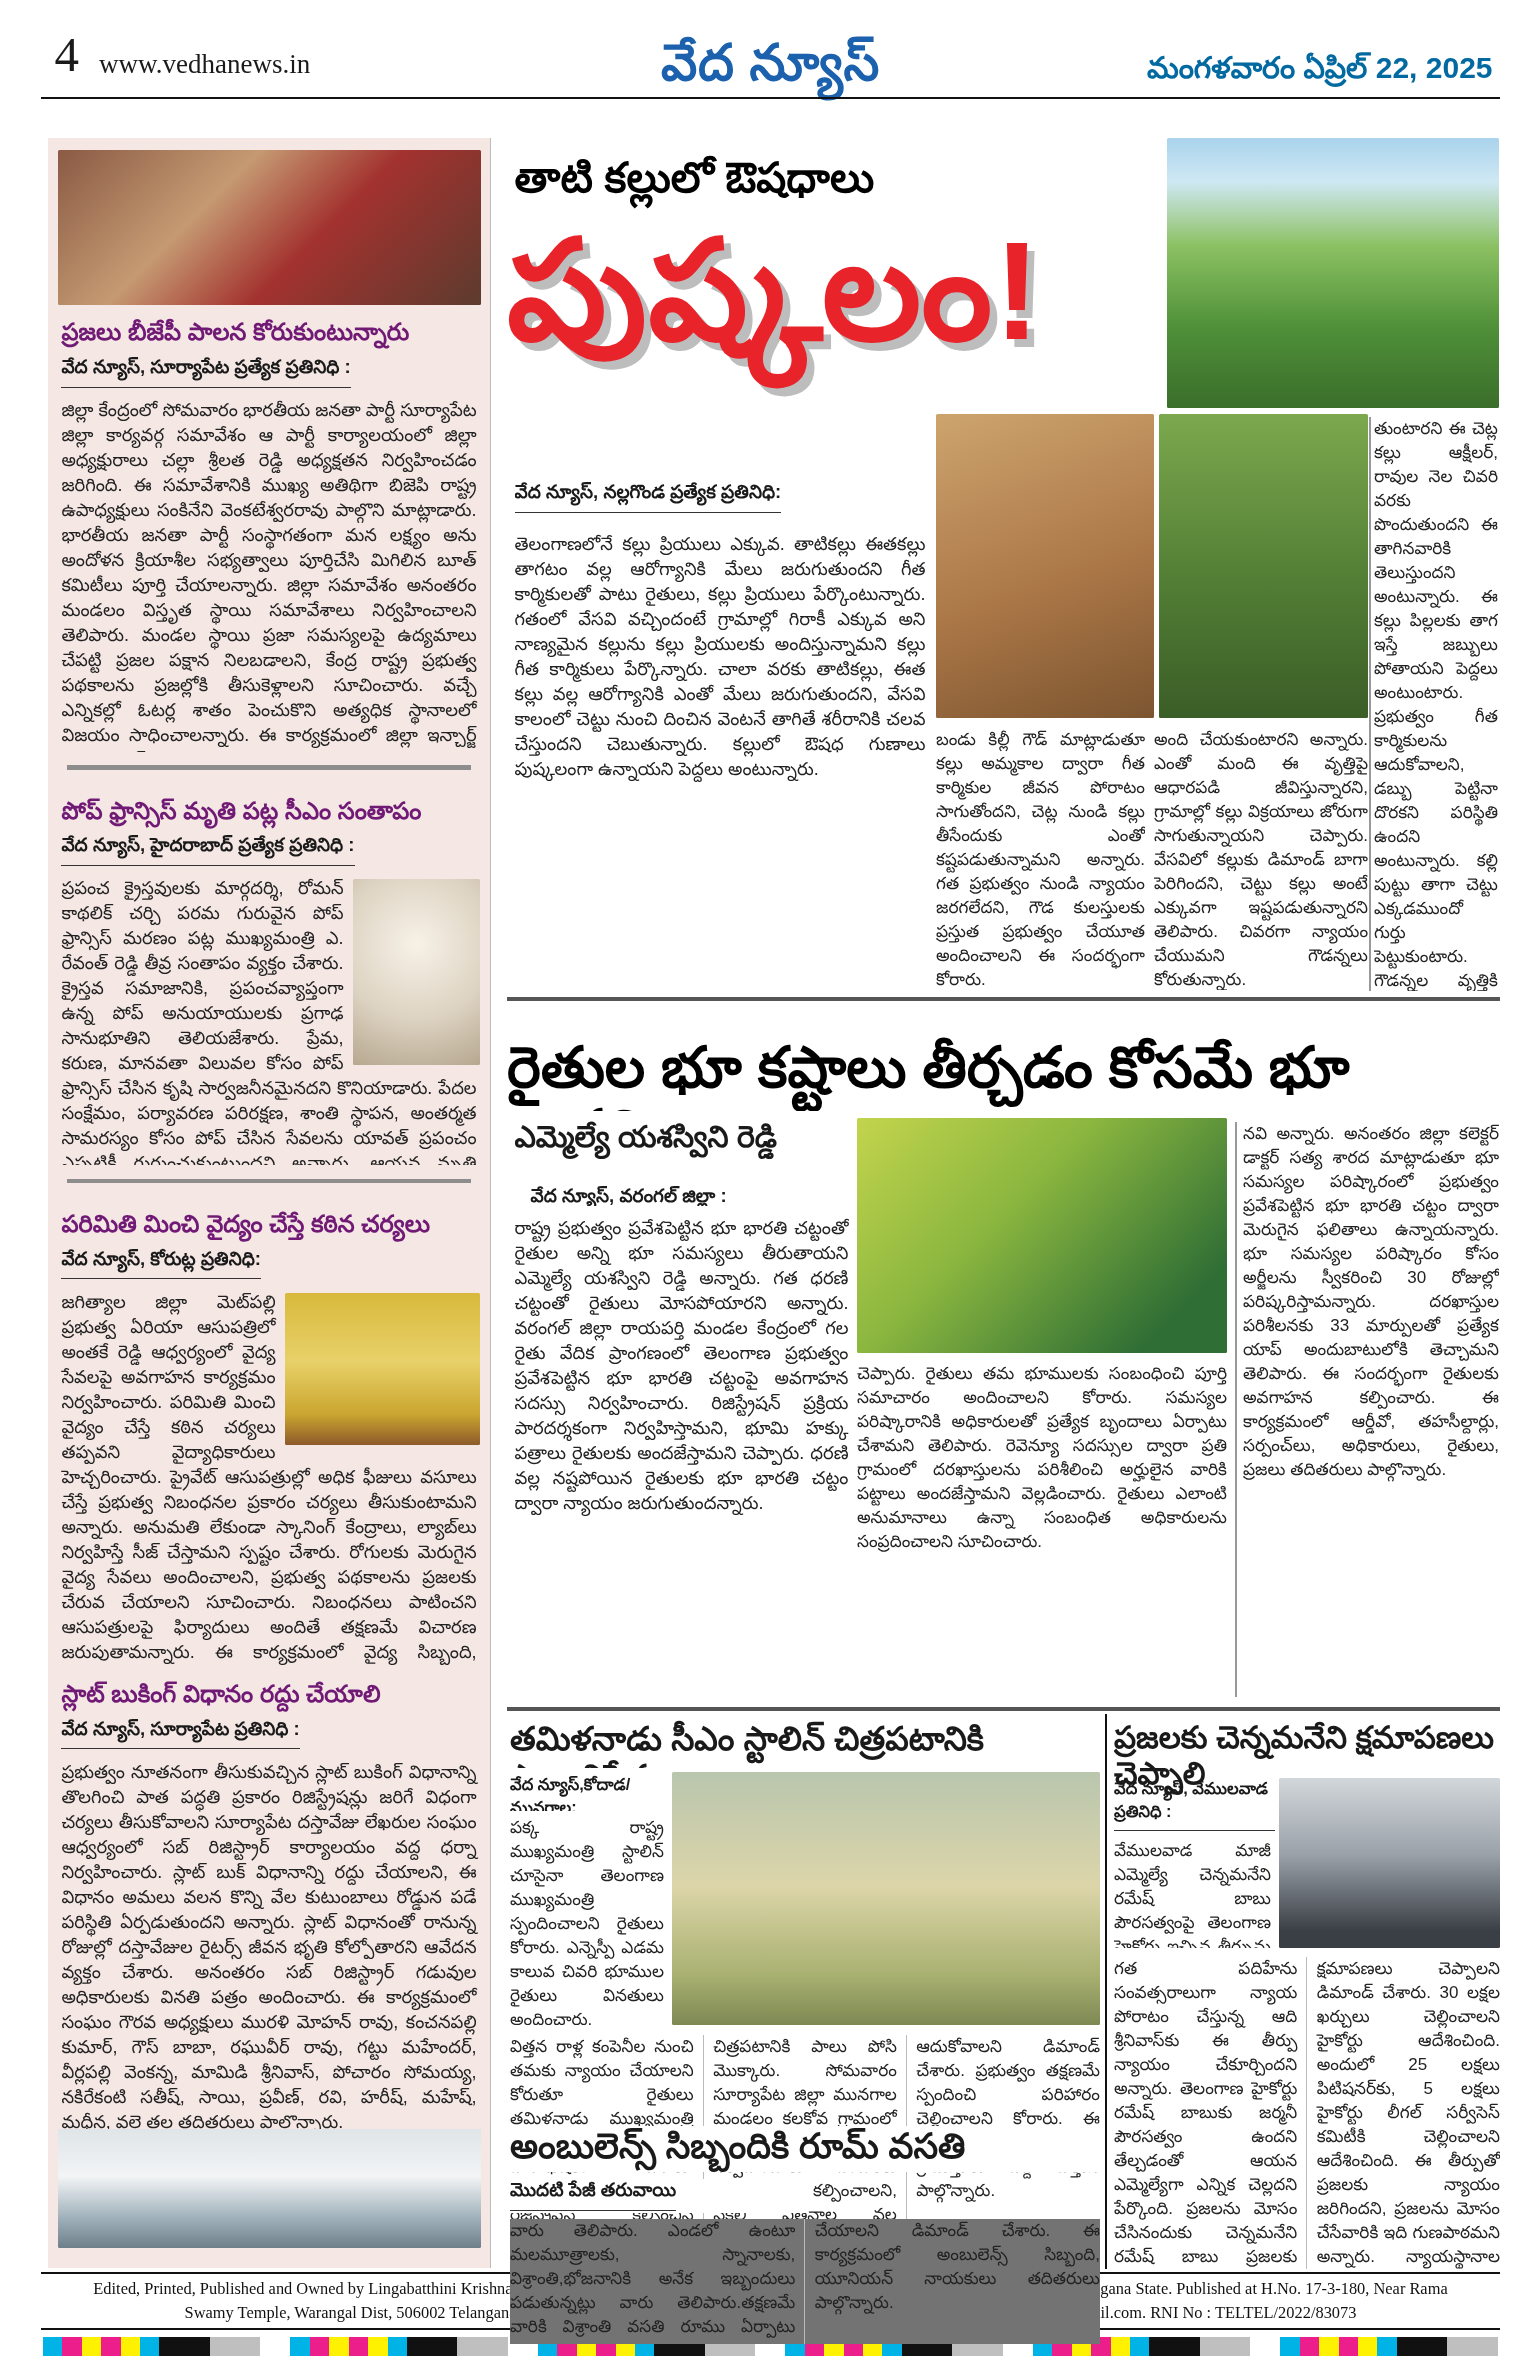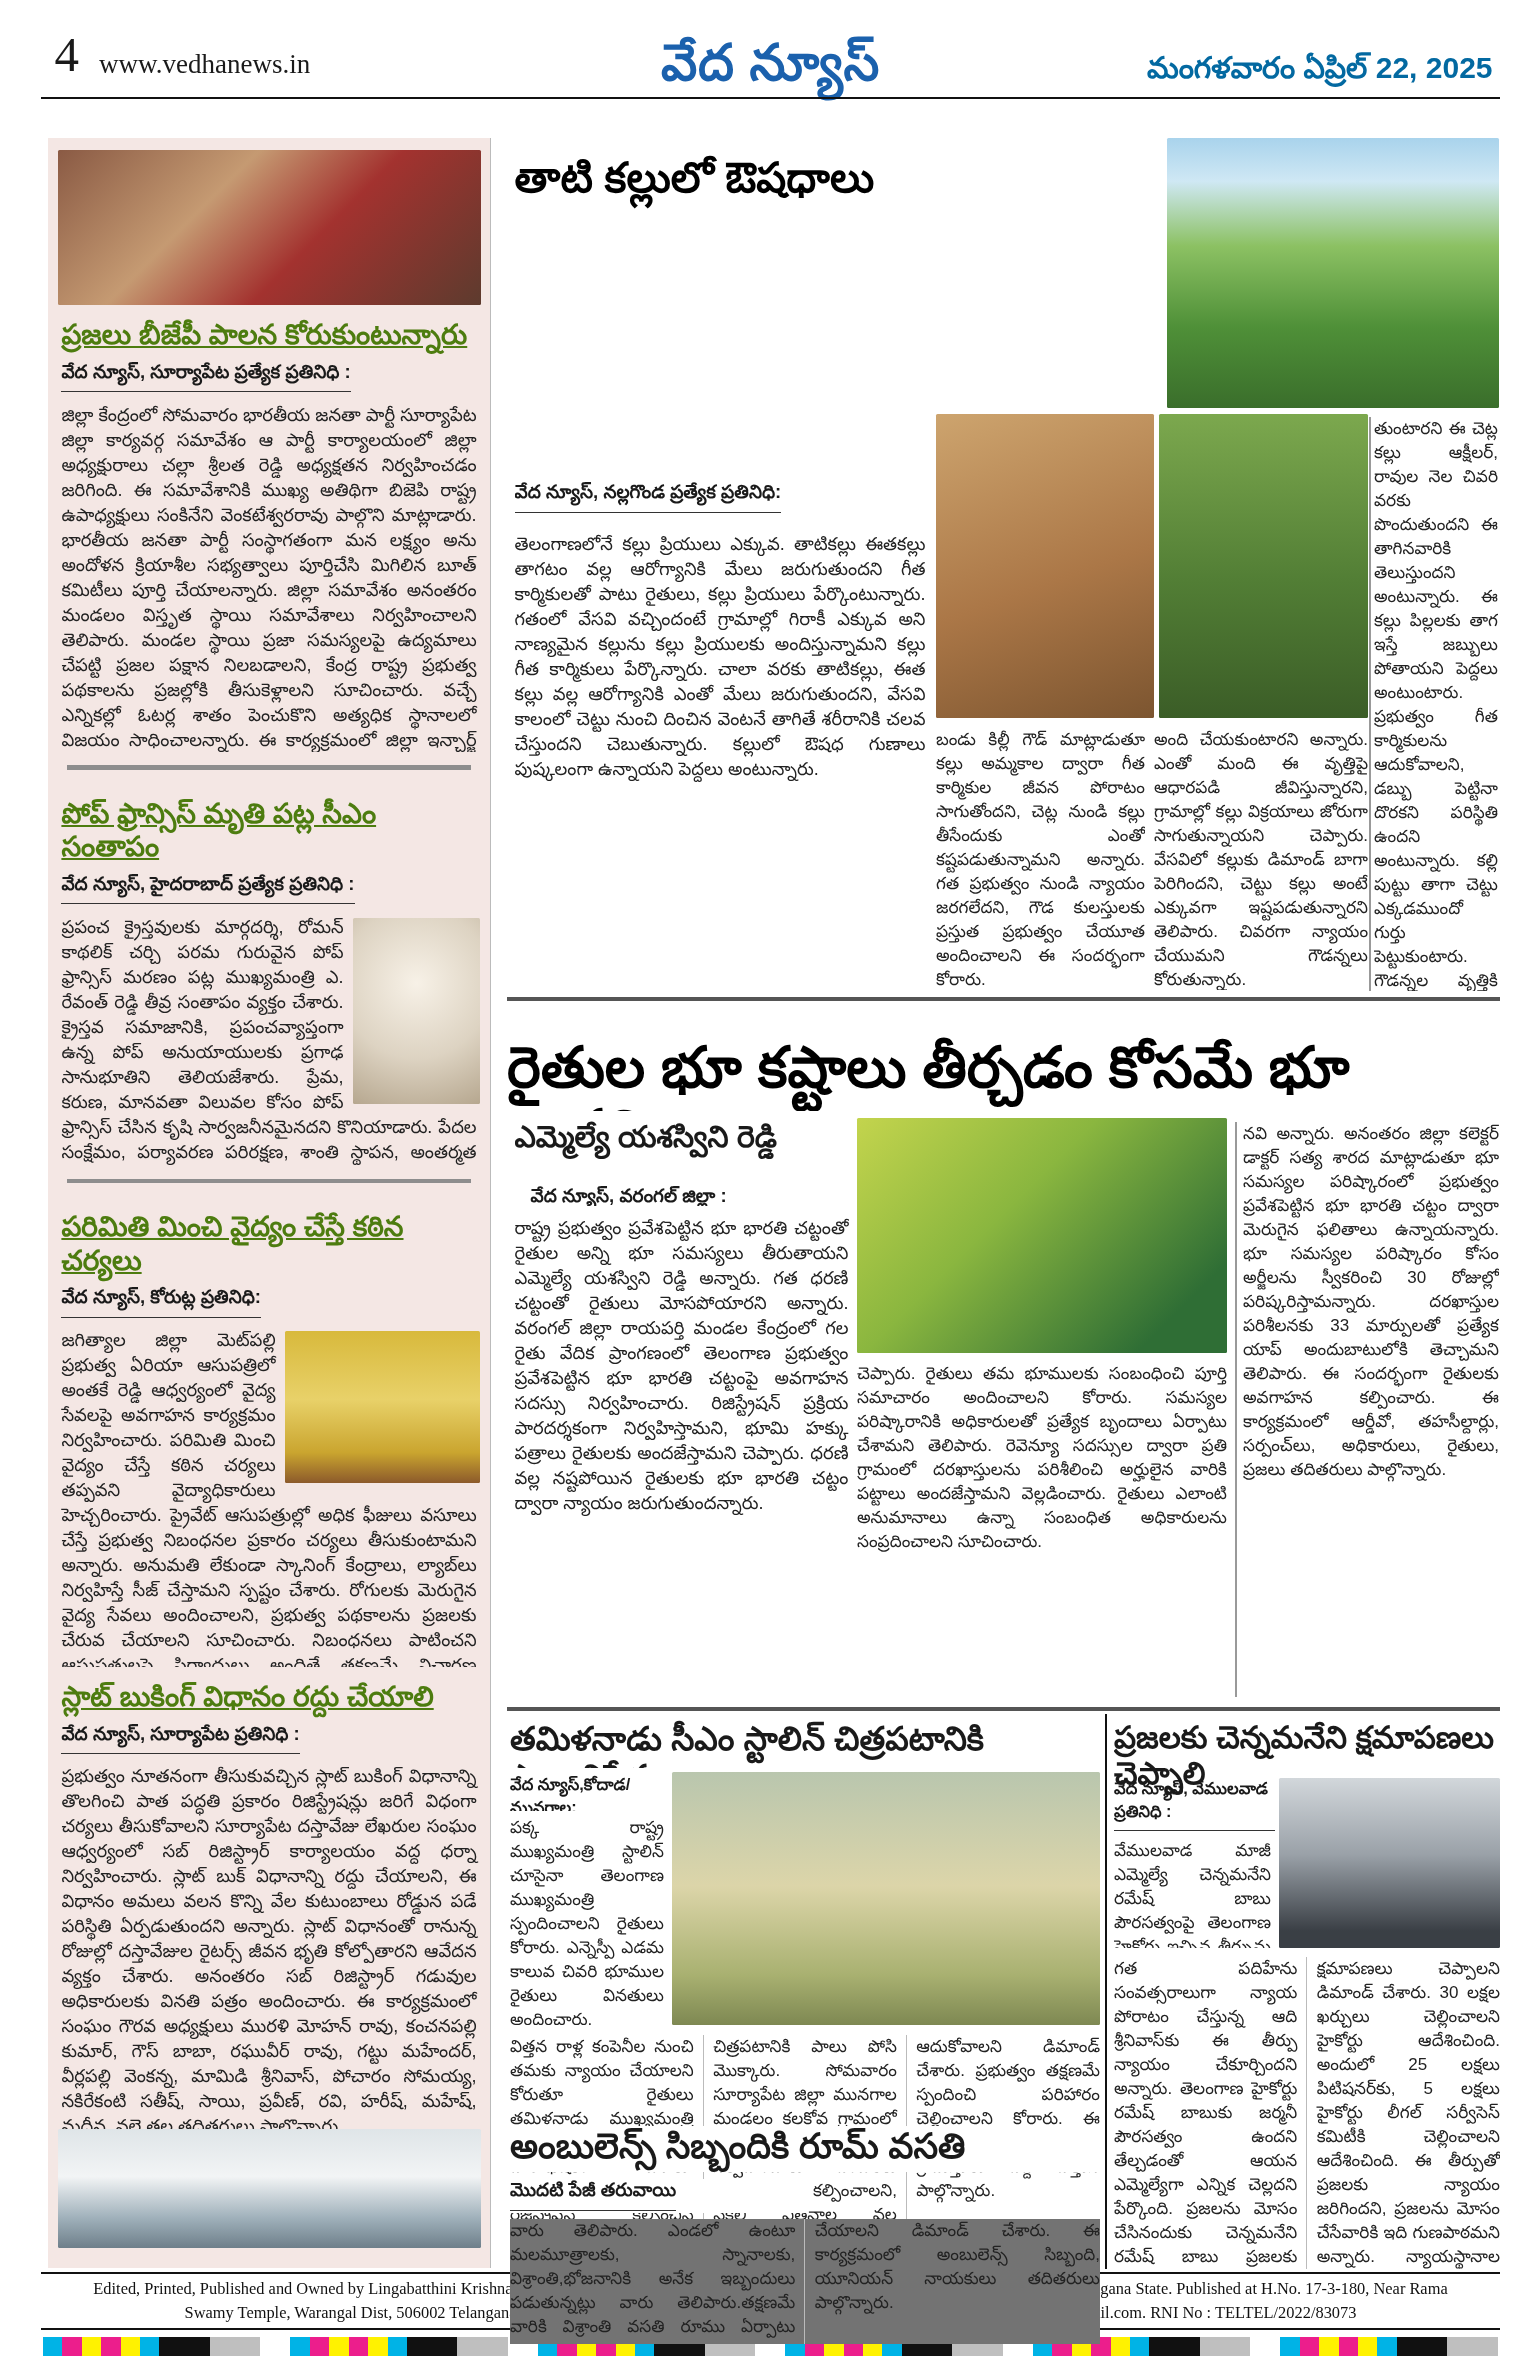--- a/index.html
+++ b/index.html
@@ -12,21 +12,21 @@
   .masthead{position:absolute;left:0;right:0;top:3px;text-align:center;font-size:51px;font-weight:800;letter-spacing:0.7px;}
   .dateline{position:absolute;right:7.5px;top:21px;font-size:30px;font-weight:800;}
   .hdr-rule{position:absolute;top:97px;left:41px;right:41px;height:2.2px;background:#111;}
   
   .leftcol{position:absolute;left:48px;top:138px;width:443px;height:2130px;background:#f4e7e4;
            padding:0;box-sizing:border-box;overflow:hidden;border-right:0.7px solid #bbb;}
   .lc-inner{padding:7.5px 10.4px 0 10.4px;}
   .photo{border-radius:1.5px;}
   .lc-photo-top{width:423px;height:155px;margin:0 auto;}
   .lc-art{overflow:hidden;}
-  .lc-head{font-size:28px;line-height:1.2;font-weight:800;color:#4d7c0f;margin:13.4px 3px 7.5px 3px;text-decoration:underline;}
+  .lc-head{font-size:24px;line-height:1.2;font-weight:800;color:#701a75;margin:13.4px 3px 7.5px 3px;}
   .byline{display:inline-block;font-size:18.6px;font-weight:700;border-bottom:1.5px solid #333;
           padding-bottom:4.5px;margin:1.5px 3px 10.4px 3px;}
   .bodytext{font-size:18px;line-height:25px;text-align:justify;margin:0 3px;color:#222;}
   .lc-div{height:4.5px;background:#8d8d8d;margin:13.4px 9px;}
   .fl-r{float:right;margin:3px 0 6px 9px;}
   .p-bjp{background:linear-gradient(135deg,#8a5a44,#c59a72 35%,#a3322f 60%,#5d3b2e);}
   .p-pope{background:radial-gradient(circle at 50% 35%,#f7f1e7,#ddd3c2 55%,#b6a78f);}
   .p-hosp{background:linear-gradient(180deg,#d8b93c,#e8d169 45%,#caa52f 80%,#8c5a2b);}
   .p-slot{background:linear-gradient(180deg,#dfe5e8,#f2f4f5 40%,#9fb0ba 75%,#6e7f8a);}
   .p-pot{background:linear-gradient(180deg,#a9d3ec 0%,#cfe8f4 16%,#8cc163 40%,#4f9038 70%,#3a6e2b);}
@@ -109,20 +109,23 @@
 
       <div class="photo lc-photo-top p-slot" style="height:119px;"></div>
     </div>
   </div>
 
   <div class="main">
 
     <div class="abs" style="left:7.5px;top:16.4px;width:641px;height:60px;">
       <span class="kicker">తాటి కల్లులో ఔషధాలు</span>
     </div>
+    <div class="abs" style="left:0;top:83px;width:656px;height:216px;">
+      <span class="bigred">పుష్కలం!</span>
+    </div>
     <div class="abs photo p-pot" style="left:660px;top:0;width:332px;height:270px;"></div>
     <div class="abs photo p-drink" style="left:429px;top:276px;width:218px;height:304px;"></div>
     <div class="abs photo p-tapper" style="left:652px;top:276px;width:209px;height:304px;"></div>
 
     <div class="abs" style="left:7.5px;top:343px;width:417px;height:42px;">
       <span class="byline" style="margin:0;">వేద న్యూస్, నల్లగొండ ప్రత్యేక ప్రతినిధి:</span>
     </div>
     <div class="abs bodytext" style="left:7.5px;top:394px;width:411px;height:456px;margin:0;">తెలంగాణలోనే కల్లు ప్రియులు ఎక్కువ. తాటికల్లు ఈతకల్లు తాగటం వల్ల ఆరోగ్యానికి మేలు జరుగుతుందని గీత కార్మికులతో పాటు రైతులు, కల్లు ప్రియులు పేర్కొంటున్నారు. గతంలో వేసవి వచ్చిందంటే గ్రామాల్లో గిరాకీ ఎక్కువ అని నాణ్యమైన కల్లును కల్లు ప్రియులకు అందిస్తున్నామని కల్లు గీత కార్మికులు పేర్కొన్నారు. చాలా వరకు తాటికల్లు, ఈత కల్లు వల్ల ఆరోగ్యానికి ఎంతో మేలు జరుగుతుందని, వేసవి కాలంలో చెట్టు నుంచి దించిన వెంటనే తాగితే శరీరానికి చలవ చేస్తుందని చెబుతున్నారు. కల్లులో ఔషధ గుణాలు పుష్కలంగా ఉన్నాయని పెద్దలు అంటున్నారు.</div>
     <div class="abs smallbody" style="left:429px;top:590px;width:209px;height:262px;">బండు కిల్లీ గౌడ్ మాట్లాడుతూ కల్లు అమ్మకాల ద్వారా గీత కార్మికుల జీవన పోరాటం సాగుతోందని, చెట్ల నుండి కల్లు తీసేందుకు ఎంతో కష్టపడుతున్నామని అన్నారు. గత ప్రభుత్వం నుండి న్యాయం జరగలేదని, గౌడ కులస్తులకు ప్రస్తుత ప్రభుత్వం చేయూత అందించాలని ఈ సందర్భంగా కోరారు.</div>
     <div class="abs smallbody" style="left:647px;top:590px;width:214px;height:262px;">అంది చేయకుంటారని అన్నారు. ఎంతో మంది ఈ వృత్తిపై ఆధారపడి జీవిస్తున్నారని, గ్రామాల్లో కల్లు విక్రయాలు జోరుగా సాగుతున్నాయని చెప్పారు. వేసవిలో కల్లుకు డిమాండ్ బాగా పెరిగిందని, చెట్టు కల్లు అంటే ఎక్కువగా ఇష్టపడుతున్నారని తెలిపారు. చివరగా న్యాయం చేయుమని గౌడన్నలు కోరుతున్నారు.</div>

